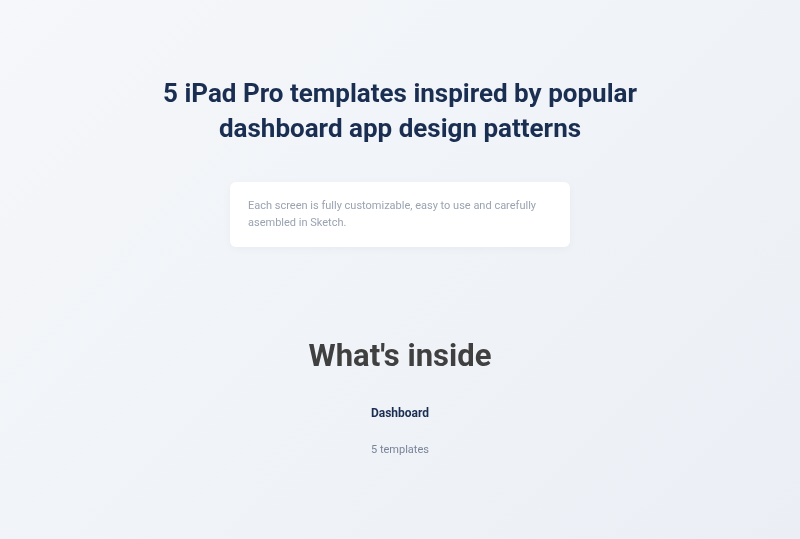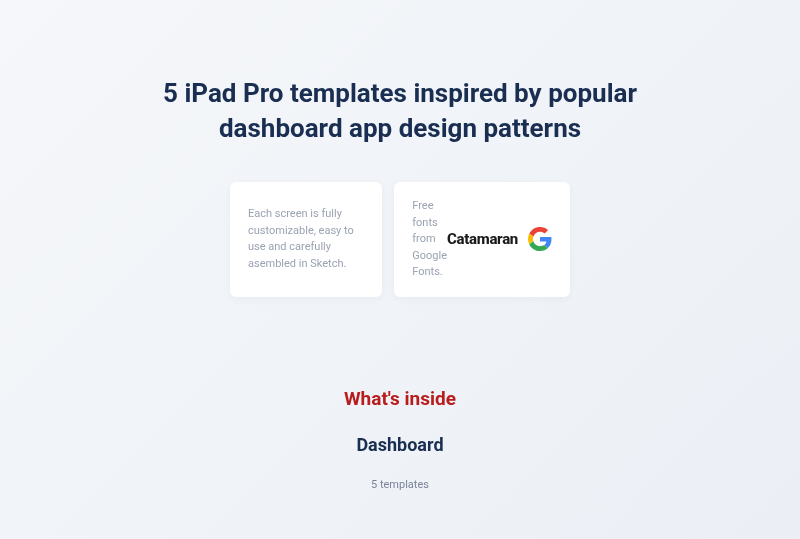--- a/index.html
+++ b/index.html
@@ -61,27 +61,27 @@
       font-weight: 800;
       color: #1a1a1a;
       letter-spacing: -0.3px;
     }
     .google-icon {
       width: 24px;
       height: 24px;
       flex-shrink: 0;
     }
     .inside-heading {
-      font-size: 19px;
+      font-size: 31px;
       font-weight: 700;
-      color: #b91c1c;
-      margin-bottom: 24px;
+      color: #404040;
+      margin-bottom: 32px;
     }
     .category-title {
-      font-size: 18px;
+      font-size: 12px;
       font-weight: 700;
       color: #1a2e52;
       margin-bottom: 4px;
     }
     .category-sub {
       font-size: 11px;
       color: #7a8499;
       margin-top: 23px;
     }
     .category {
@@ -92,34 +92,20 @@
 <body>
 
 <div class="container">
   <h1 class="main-heading">5 iPad Pro templates inspired by popular dashboard app design patterns</h1>
 
   <div class="cards">
     <div class="card">
       <div class="card-text">Each screen is fully customizable, easy to use and carefully asembled in Sketch.</div>
     </div>
 
-    <div class="card">
-      <div class="card-text">Free fonts from Google Fonts.</div>
-      <div class="card-right">
-        <span class="font-name">Catamaran</span>
-        <span class="google-icon">
-          <svg viewBox="0 0 48 48" width="24" height="24">
-            <path fill="#EA4335" d="M24 9.5c3.54 0 6.71 1.22 9.21 3.6l6.85-6.85C35.9 2.38 30.47 0 24 0 14.62 0 6.51 5.38 2.56 13.22l7.98 6.19C12.43 13.72 17.74 9.5 24 9.5z"></path>
-            <path fill="#4285F4" d="M46.98 24.55c0-1.57-.15-3.09-.38-4.55H24v9.02h12.94c-.58 2.96-2.26 5.48-4.78 7.18l7.73 6c4.51-4.18 7.09-10.36 7.09-17.65z"></path>
-            <path fill="#FBBC05" d="M10.53 28.59c-.48-1.45-.76-2.99-.76-4.59s.27-3.14.76-4.59l-7.98-6.19C.92 16.46 0 20.12 0 24c0 3.88.92 7.54 2.56 10.78l7.97-6.19z"></path>
-            <path fill="#34A853" d="M24 48c6.48 0 11.93-2.13 15.89-5.81l-7.73-6c-2.15 1.45-4.92 2.3-8.16 2.3-6.26 0-11.57-4.22-13.47-9.91l-7.98 6.19C6.51 42.62 14.62 48 24 48z"></path>
-          </svg>
-        </span>
-      </div>
-    </div>
 
   </div>
 
   <h2 class="inside-heading">What's inside</h2>
 
   <div class="category">
     <div class="category-title">Dashboard</div>
     <div class="category-sub">5 templates</div>
   </div>
 </div>

